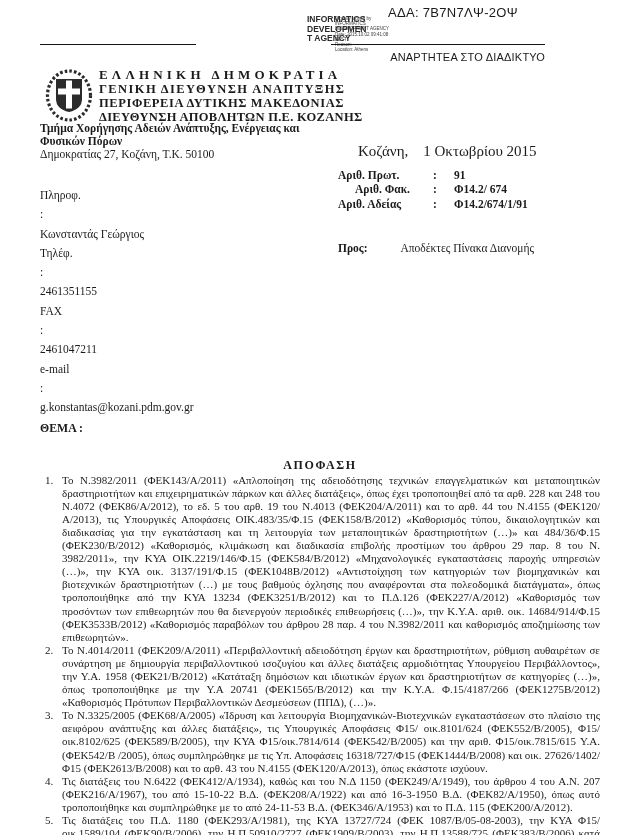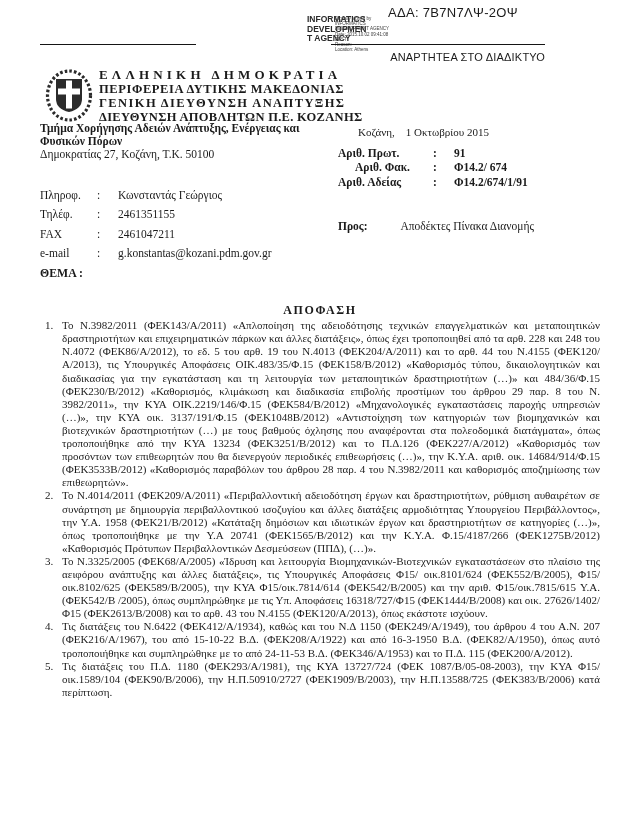--- a/index.html
+++ b/index.html
@@ -29,25 +29,25 @@
   .gh2{letter-spacing:.6px;}
   .gh3{letter-spacing:1.4px;}
   .gh4{letter-spacing:.3px;}
   
   .content{position:absolute;left:40px;top:120px;width:560px;}
   .cols{display:flex;}
   .col-left{width:296px;}
   .dept{font-weight:bold;font-size:11.5px;line-height:13px;margin-top:2px;}
   .addr{font-size:11.5px;line-height:13px;}
   .contact-rows{margin-top:25px;font-size:11.5px;}
-  .c-row{display:flex;line-height:19.3px;}
+  .c-row{display:flex;line-height:19.3px;flex-direction:column;}
   .c-label{width:57px;}
   .c-colon{width:21px;}
   .col-right{flex:1;padding-left:2px;}
-  .place-date{margin-top:6px;margin-left:20px;font-size:11px;white-space:pre;}
+  .place-date{margin-top:23px;margin-left:20px;font-size:15px;white-space:pre;}
   .meta-rows{margin-top:9px;font-weight:bold;font-size:11.5px;}
   .m-row{display:flex;line-height:13.5px;}
   .m-row.gap{margin-top:1.5px;}
   .m-label{width:95px;box-sizing:border-box;}
   .m-label.indent{padding-left:17px;}
   .m-colon{width:21px;}
   .m-value{white-space:pre;}
   .pros-row{margin-top:31px;font-size:11.5px;}
   .pros-label{font-weight:bold;}
   .pros-value{margin-left:30px;}
@@ -92,22 +92,22 @@
     <svg width="48" height="53" viewBox="0 0 48 53" aria-hidden="true">
       <ellipse cx="24" cy="26.5" rx="21.5" ry="24.5" fill="none" stroke="#2b2b2b" stroke-width="3.2" stroke-dasharray="2.6 2.1"></ellipse>
       <path d="M11 10 h26 v20 q0 10 -13 13 q-13 -3 -13 -13 Z" fill="#2b2b2b"></path>
       <rect x="21" y="11.5" width="6" height="28" fill="#ffffff"></rect>
       <rect x="13" y="19.5" width="22" height="6" fill="#ffffff"></rect>
     </svg>
   </div>
 
   <div class="gov-header">
     <div class="gh-line gh1">ΕΛΛΗΝΙΚΗ ΔΗΜΟΚΡΑΤΙΑ</div>
+    <div class="gh-line gh3">ΓΕΝΙΚΗ ΔΙΕΥΘΥΝΣΗ ΑΝΑΠΤΥΞΗΣ</div>
     <div class="gh-line gh2">ΠΕΡΙΦΕΡΕΙΑ ΔΥΤΙΚΗΣ ΜΑΚΕΔΟΝΙΑΣ</div>
-    <div class="gh-line gh3">ΓΕΝΙΚΗ ΔΙΕΥΘΥΝΣΗ ΑΝΑΠΤΥΞΗΣ</div>
     <div class="gh-line gh4">ΔΙΕΥΘΥΝΣΗ ΑΠΟΒΛΗΤΩΝ Π.Ε. ΚΟΖΑΝΗΣ</div>
   </div>
 
   <div class="content">
 
     <div class="cols">
       <div class="col-left">
         <div class="dept">Τμήμα Χορήγησης Αδειών Ανάπτυξης, Ενέργειας και Φυσικών Πόρων</div>
         <div class="addr">Δημοκρατίας 27, Κοζάνη, Τ.Κ. 50100</div>
         <div class="contact-rows">

